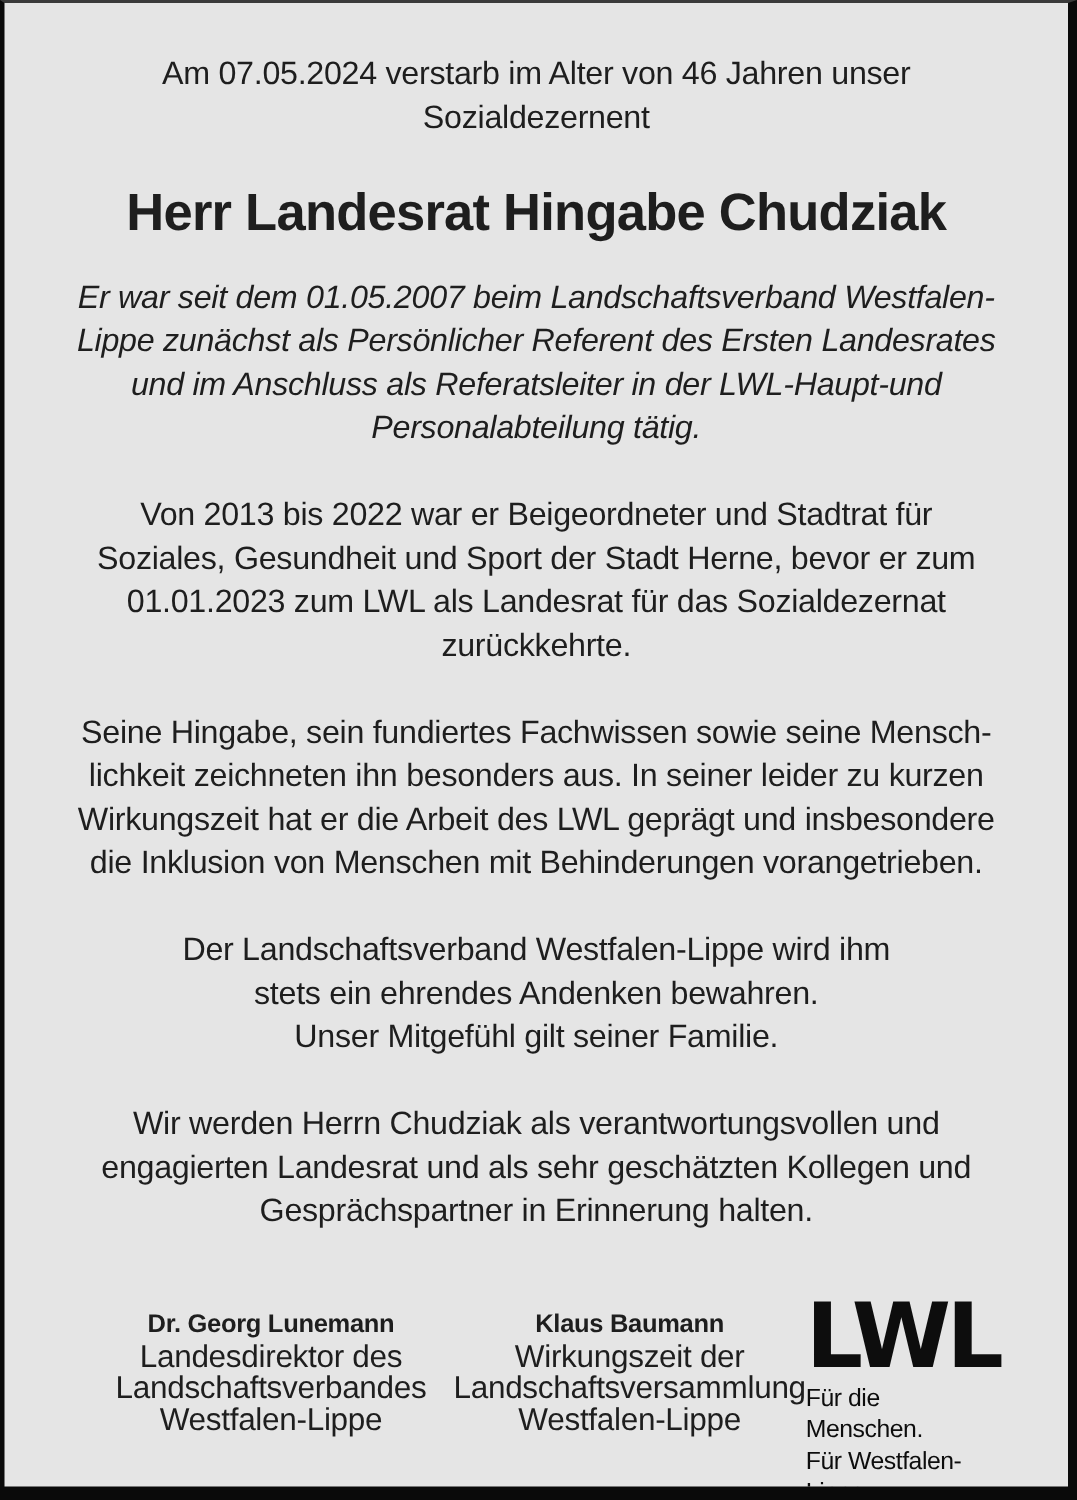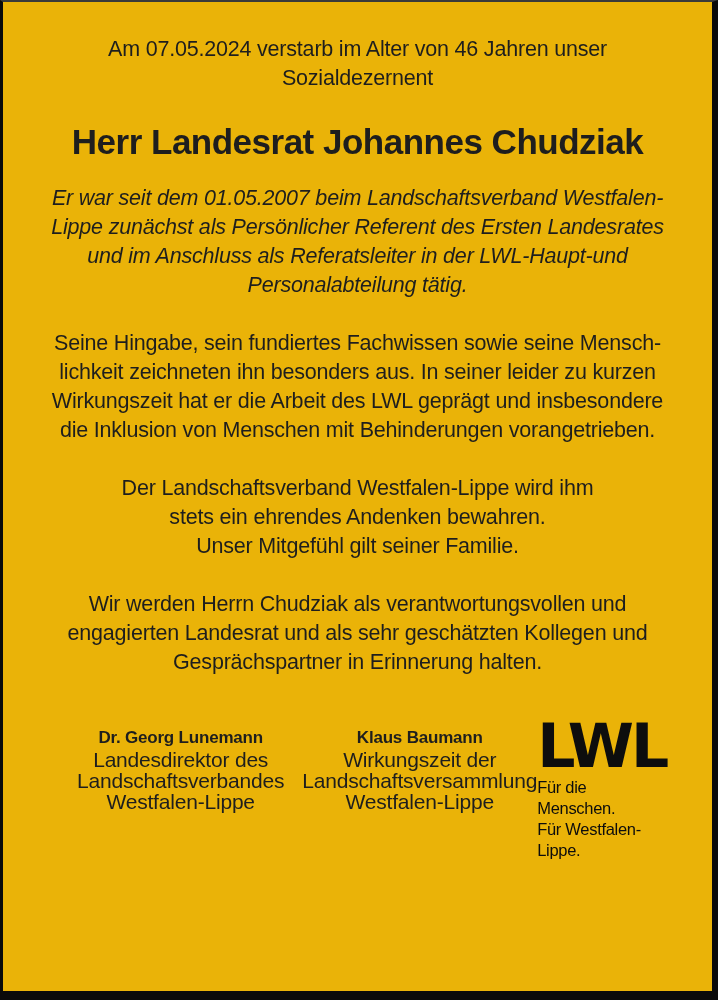--- a/index.html
+++ b/index.html
@@ -5,21 +5,21 @@
   html, body {
     margin: 0;
     padding: 0;
     background: #ffffff;
   }
   .page {
     position: relative;
     width: 718px;
     height: 1000px;
     box-sizing: border-box;
-    background: #eab308;
+    background: #e5e5e5;
     color: #1e1e1e;
     font-family: "Liberation Sans", "DejaVu Sans", sans-serif;
     border-top: 2px solid #3a3a3a;
     border-left: 3px solid #0a0a0a;
     border-right: 6px solid #0a0a0a;
     border-bottom: 9px solid #0a0a0a;
     overflow: hidden;
   }
   .content {
     box-sizing: border-box;
@@ -104,27 +104,31 @@
 </style>
 </head>
 <body>
 
 <div class="page">
   <div class="content">
 
     <div class="intro">Am 07.05.2024 verstarb im Alter von 46 Jahren unser
 Sozialdezernent</div>
 
-    <div class="deceased-title">Herr Landesrat Johannes Chudziak</div>
+    <div class="deceased-title">Herr Landesrat Hingabe Chudziak</div>
 
     <div class="body-paragraph first">Er war seit dem 01.05.2007 beim Landschaftsverband Westfalen-
 Lippe zunächst als Persönlicher Referent des Ersten Landesrates
 und im Anschluss als Referatsleiter in der LWL-Haupt-und
 Personalabteilung tätig.</div>
 
+    <div class="body-paragraph">Von 2013 bis 2022 war er Beigeordneter und Stadtrat für
+Soziales, Gesundheit und Sport der Stadt Herne, bevor er zum
+01.01.2023 zum LWL als Landesrat für das Sozialdezernat
+zurückkehrte.</div>
 
     <div class="body-paragraph">Seine Hingabe, sein fundiertes Fachwissen sowie seine Mensch-
 lichkeit zeichneten ihn besonders aus. In seiner leider zu kurzen
 Wirkungszeit hat er die Arbeit des LWL geprägt und insbesondere
 die Inklusion von Menschen mit Behinderungen vorangetrieben.</div>
 
     <div class="body-paragraph">Der Landschaftsverband Westfalen-Lippe wird ihm
 stets ein ehrendes Andenken bewahren.
 Unser Mitgefühl gilt seiner Familie.</div>
 

